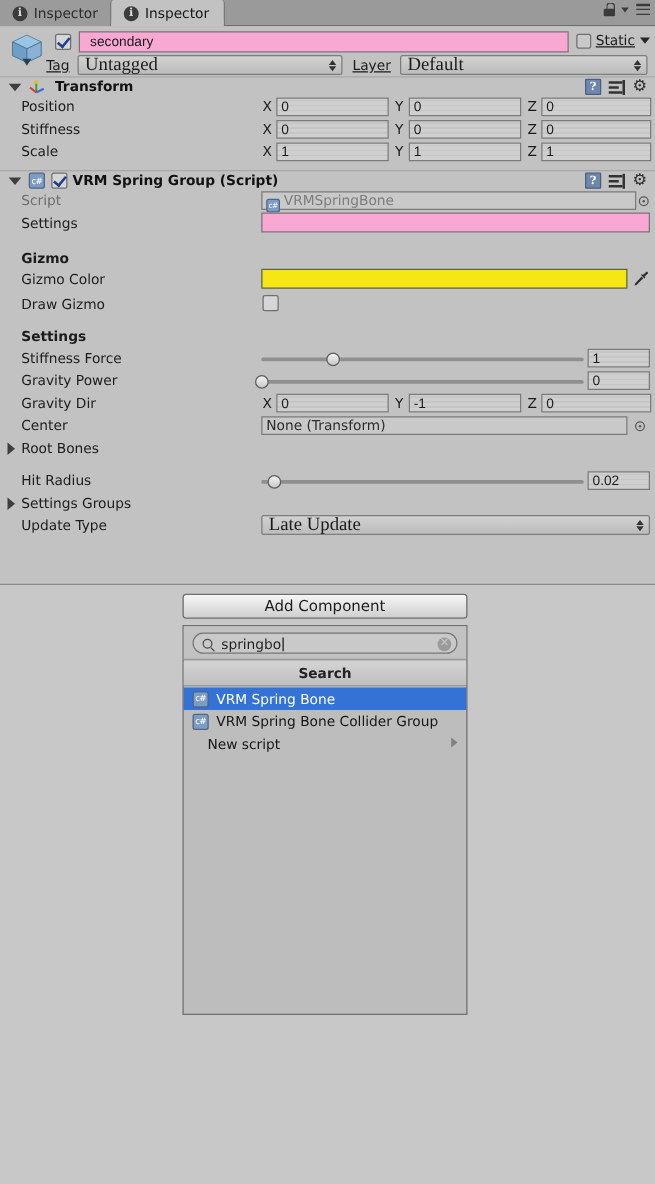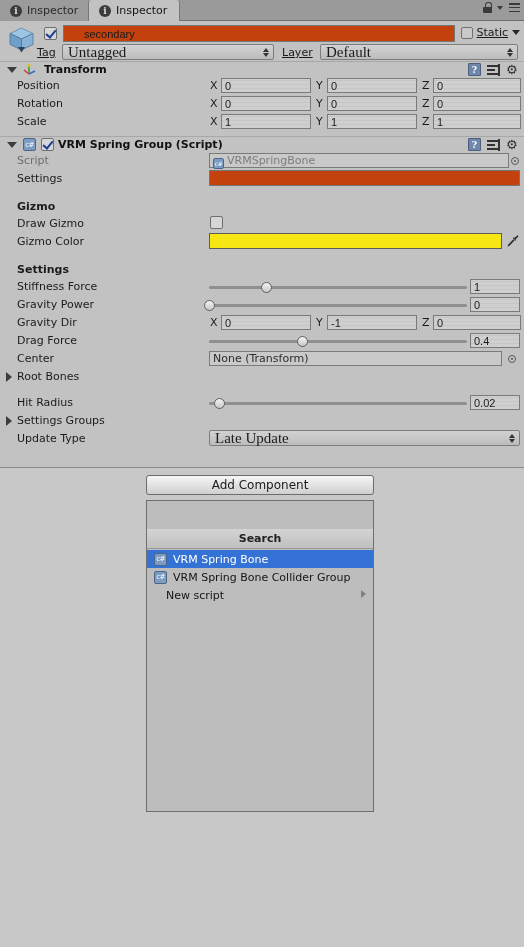--- a/index.html
+++ b/index.html
@@ -81,22 +81,22 @@
     width:13px;height:13px;background:#d6d6d6;
     border:1px solid #6f6f6f; border-radius:2px; position:relative;
     display:inline-block;
   }
   .chk.on::after{
     content:""; position:absolute; left:3px; top:0px;
     width:4px;height:8px; border:solid #1d3f8f; border-width:0 2px 2px 0;
     transform:rotate(40deg);
   }
   .txtfield{
-    background:#c2410c; border:1px solid #767676;
-    height:17px; line-height:15px; padding:0 20px; font-size:11px; color:#1b1b1b;
+    background:#f9a8d4; border:1px solid #767676;
+    height:17px; line-height:15px; padding:0 8px; font-size:11px; color:#1b1b1b;
   }
   .go-name{
     position:absolute; left:63px; top:4px; width:392px;
   }
   .static-box{ position:absolute; right:4px; top:5px; display:flex; align-items:center; gap:4px; }
   .static-box .chk{ width:12px;height:12px; background:#c9c9c9; }
   .dropcaret{
     width:0;height:0;border-left:4px solid transparent;border-right:4px solid transparent;
     border-top:5px solid #272727;
   }
@@ -354,21 +354,21 @@
     <div class="row">
       <span class="name">Position</span>
       <span class="vec-axis" style="left:210px">X</span>
       <input class="numfield dotted" style="left: 221px; width: 90px;" readonly="" value="0">
       <span class="vec-axis" style="left:316px">Y</span>
       <input class="numfield dotted" style="left: 327px; width: 90px;" readonly="" value="0">
       <span class="vec-axis" style="left:422px">Z</span>
       <input class="numfield dotted" style="left: 433px; width: 88px;" readonly="" value="0">
     </div>
     <div class="row">
-      <span class="name">Rotation</span>
+      <span class="name">Stiffness</span>
       <span class="vec-axis" style="left:210px">X</span>
       <input class="numfield dotted" style="left: 221px; width: 90px;" readonly="" value="0">
       <span class="vec-axis" style="left:316px">Y</span>
       <input class="numfield dotted" style="left: 327px; width: 90px;" readonly="" value="0">
       <span class="vec-axis" style="left:422px">Z</span>
       <input class="numfield dotted" style="left: 433px; width: 88px;" readonly="" value="0">
     </div>
     <div class="row">
       <span class="name">Scale</span>
       <span class="vec-axis" style="left:210px">X</span>
@@ -409,34 +409,34 @@
     <div class="row">
       <span class="name">Settings</span>
       <input class="txtfield" style="position: absolute; left: 209px; top: 0px; width: 311px; height: 16px;" value="">
     </div>
 
     <div style="height:8px"></div>
     <div class="section-title">
       <span>Gizmo</span>
     </div>
 
-    <div class="row">
-      <span class="name">Draw Gizmo</span>
-      <span class="chk" style="position:absolute;left:210px;top:1px;"></span>
-    </div>
-
     <div class="row" style="height:20px">
       <span class="name">Gizmo Color</span>
       <div class="colorfield" id="gizmoColor" style="left: 209px; width: 293px; height: 16px; top: 0px; background: rgb(245, 230, 20);"></div>
       <svg class="eyedrop" style="left:506px;top:0px;height:16px" viewBox="0 0 14 16">
         <path d="M11.5 2.2 L12.6 3.3 L9.6 6.3 L10.3 7 L9.6 7.7 L6.8 4.9 L7.5 4.2 L8.2 4.9 Z" fill="#2e2e2e"></path>
         <path d="M7.3 6.2 L8.6 7.5 L3.2 12.9 L1.6 13.4 L2.1 11.8 Z" fill="#2e2e2e"></path>
       </svg>
     </div>
 
+    <div class="row">
+      <span class="name">Draw Gizmo</span>
+      <span class="chk" style="position:absolute;left:210px;top:1px;"></span>
+    </div>
+
     <div style="height:6px"></div>
     <div class="section-title">
       <span>Settings</span>
     </div>
 
     <div class="row">
       <span class="name">Stiffness Force</span>
       <div class="slider" style="left:209px;width:258px">
         <span class="knob" id="knobStiff" style="left: calc(22% - 5px);"></span>
       </div>
@@ -454,27 +454,20 @@
     <div class="row">
       <span class="name">Gravity Dir</span>
       <span class="vec-axis" style="left:210px">X</span>
       <input class="numfield dotted" style="left: 221px; width: 90px;" readonly="" value="0">
       <span class="vec-axis" style="left:316px">Y</span>
       <input class="numfield dotted" style="left: 327px; width: 90px;" readonly="" value="-1">
       <span class="vec-axis" style="left:422px">Z</span>
       <input class="numfield dotted" style="left: 433px; width: 88px;" readonly="" value="0">
     </div>
 
-    <div class="row">
-      <span class="name">Drag Force</span>
-      <div class="slider" style="left:209px;width:258px">
-        <span class="knob" id="knobDrag" style="left: calc(36% - 5px);"></span>
-      </div>
-      <input class="numfield dotted" style="left: 470px; width: 50px;" readonly="" value="0.4">
-    </div>
 
     <div class="row">
       <div class="objfield dotted" style="left:209px;width:293px">
         <span>None (Transform)</span>
       </div>
       <span class="name">Center</span>
       <span class="objdot" style="left:508px"></span>
     </div>
 
     <div class="row">
@@ -507,20 +500,28 @@
   </div>
 
   <div class="lower-bg"></div>
 
   <div class="popup">
     <div class="add-btn">
       <span>Add Component</span>
     </div>
 
     <div class="popup-panel">
+      <div class="search-wrap">
+        <div class="search-box">
+          <span class="mag"></span>
+          <span class="search-text" id="searchText">springbo</span>
+          <span class="caret" id="searchCaret" style="left: 70.9688px;"></span>
+          <span class="clear-btn">✕</span>
+        </div>
+      </div>
 
       <div class="search-hdr">
         <span>Search</span>
       </div>
 
       <div class="res-row sel" style="top:49px">
         <span class="cs-ico">c#</span>
         <span>VRM Spring Bone</span>
       </div>
       <div class="res-row" style="top:67px">

